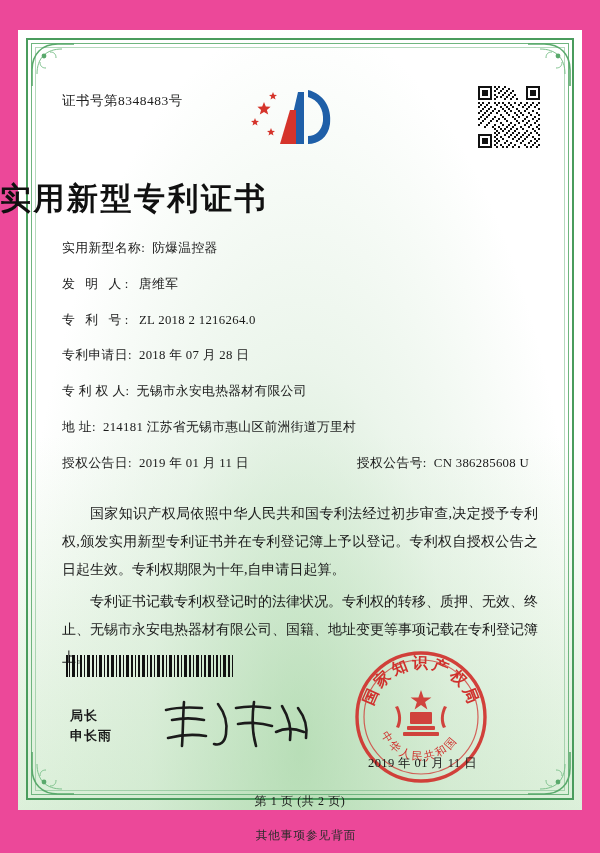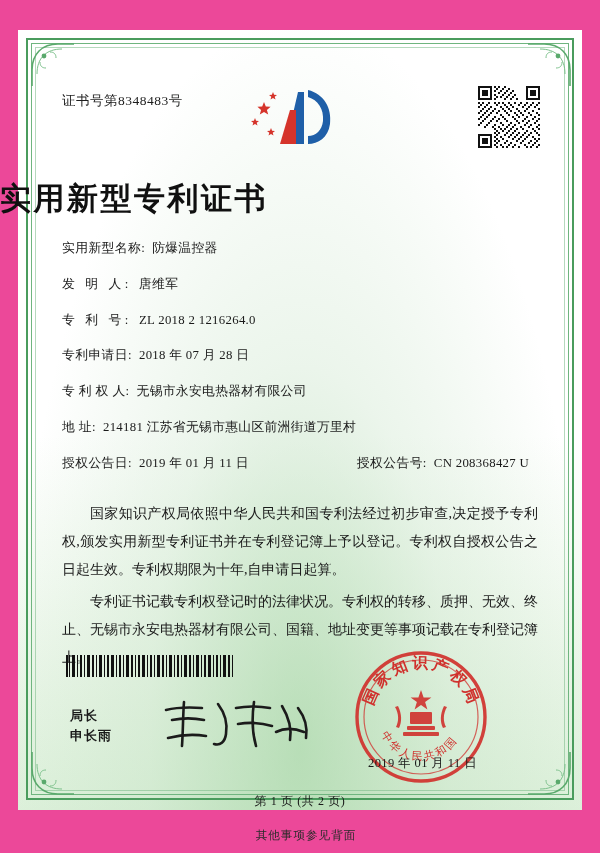--- a/index.html
+++ b/index.html
@@ -522,21 +522,21 @@
       <span class="lbl sp4">地     址:</span>
       <span class="val">214181 江苏省无锡市惠山区前洲街道万里村</span>
     </div>
     <div class="field row2">
       <div>
         <span class="lbl sp4">授权公告日:</span>
         <span class="val">2019 年 01 月 11 日</span>
       </div>
       <div class="right">
         <span class="lbl sp4">授权公告号:</span>
-        <span class="val">CN 208368427 U</span>
+        <span class="val">CN 386285608 U</span>
       </div>
     </div>
   </div>
 
   <div class="paras">
     <p>国家知识产权局依照中华人民共和国专利法经过初步审查,决定授予专利权,颁发实用新型专利证书并在专利登记簿上予以登记。专利权自授权公告之日起生效。专利权期限为十年,自申请日起算。</p>
     <p>专利证书记载专利权登记时的法律状况。专利权的转移、质押、无效、终止、无锡市永安电热器材有限公司、国籍、地址变更等事项记载在专利登记簿上。</p>
   </div>
 
   <div class="barcode">

